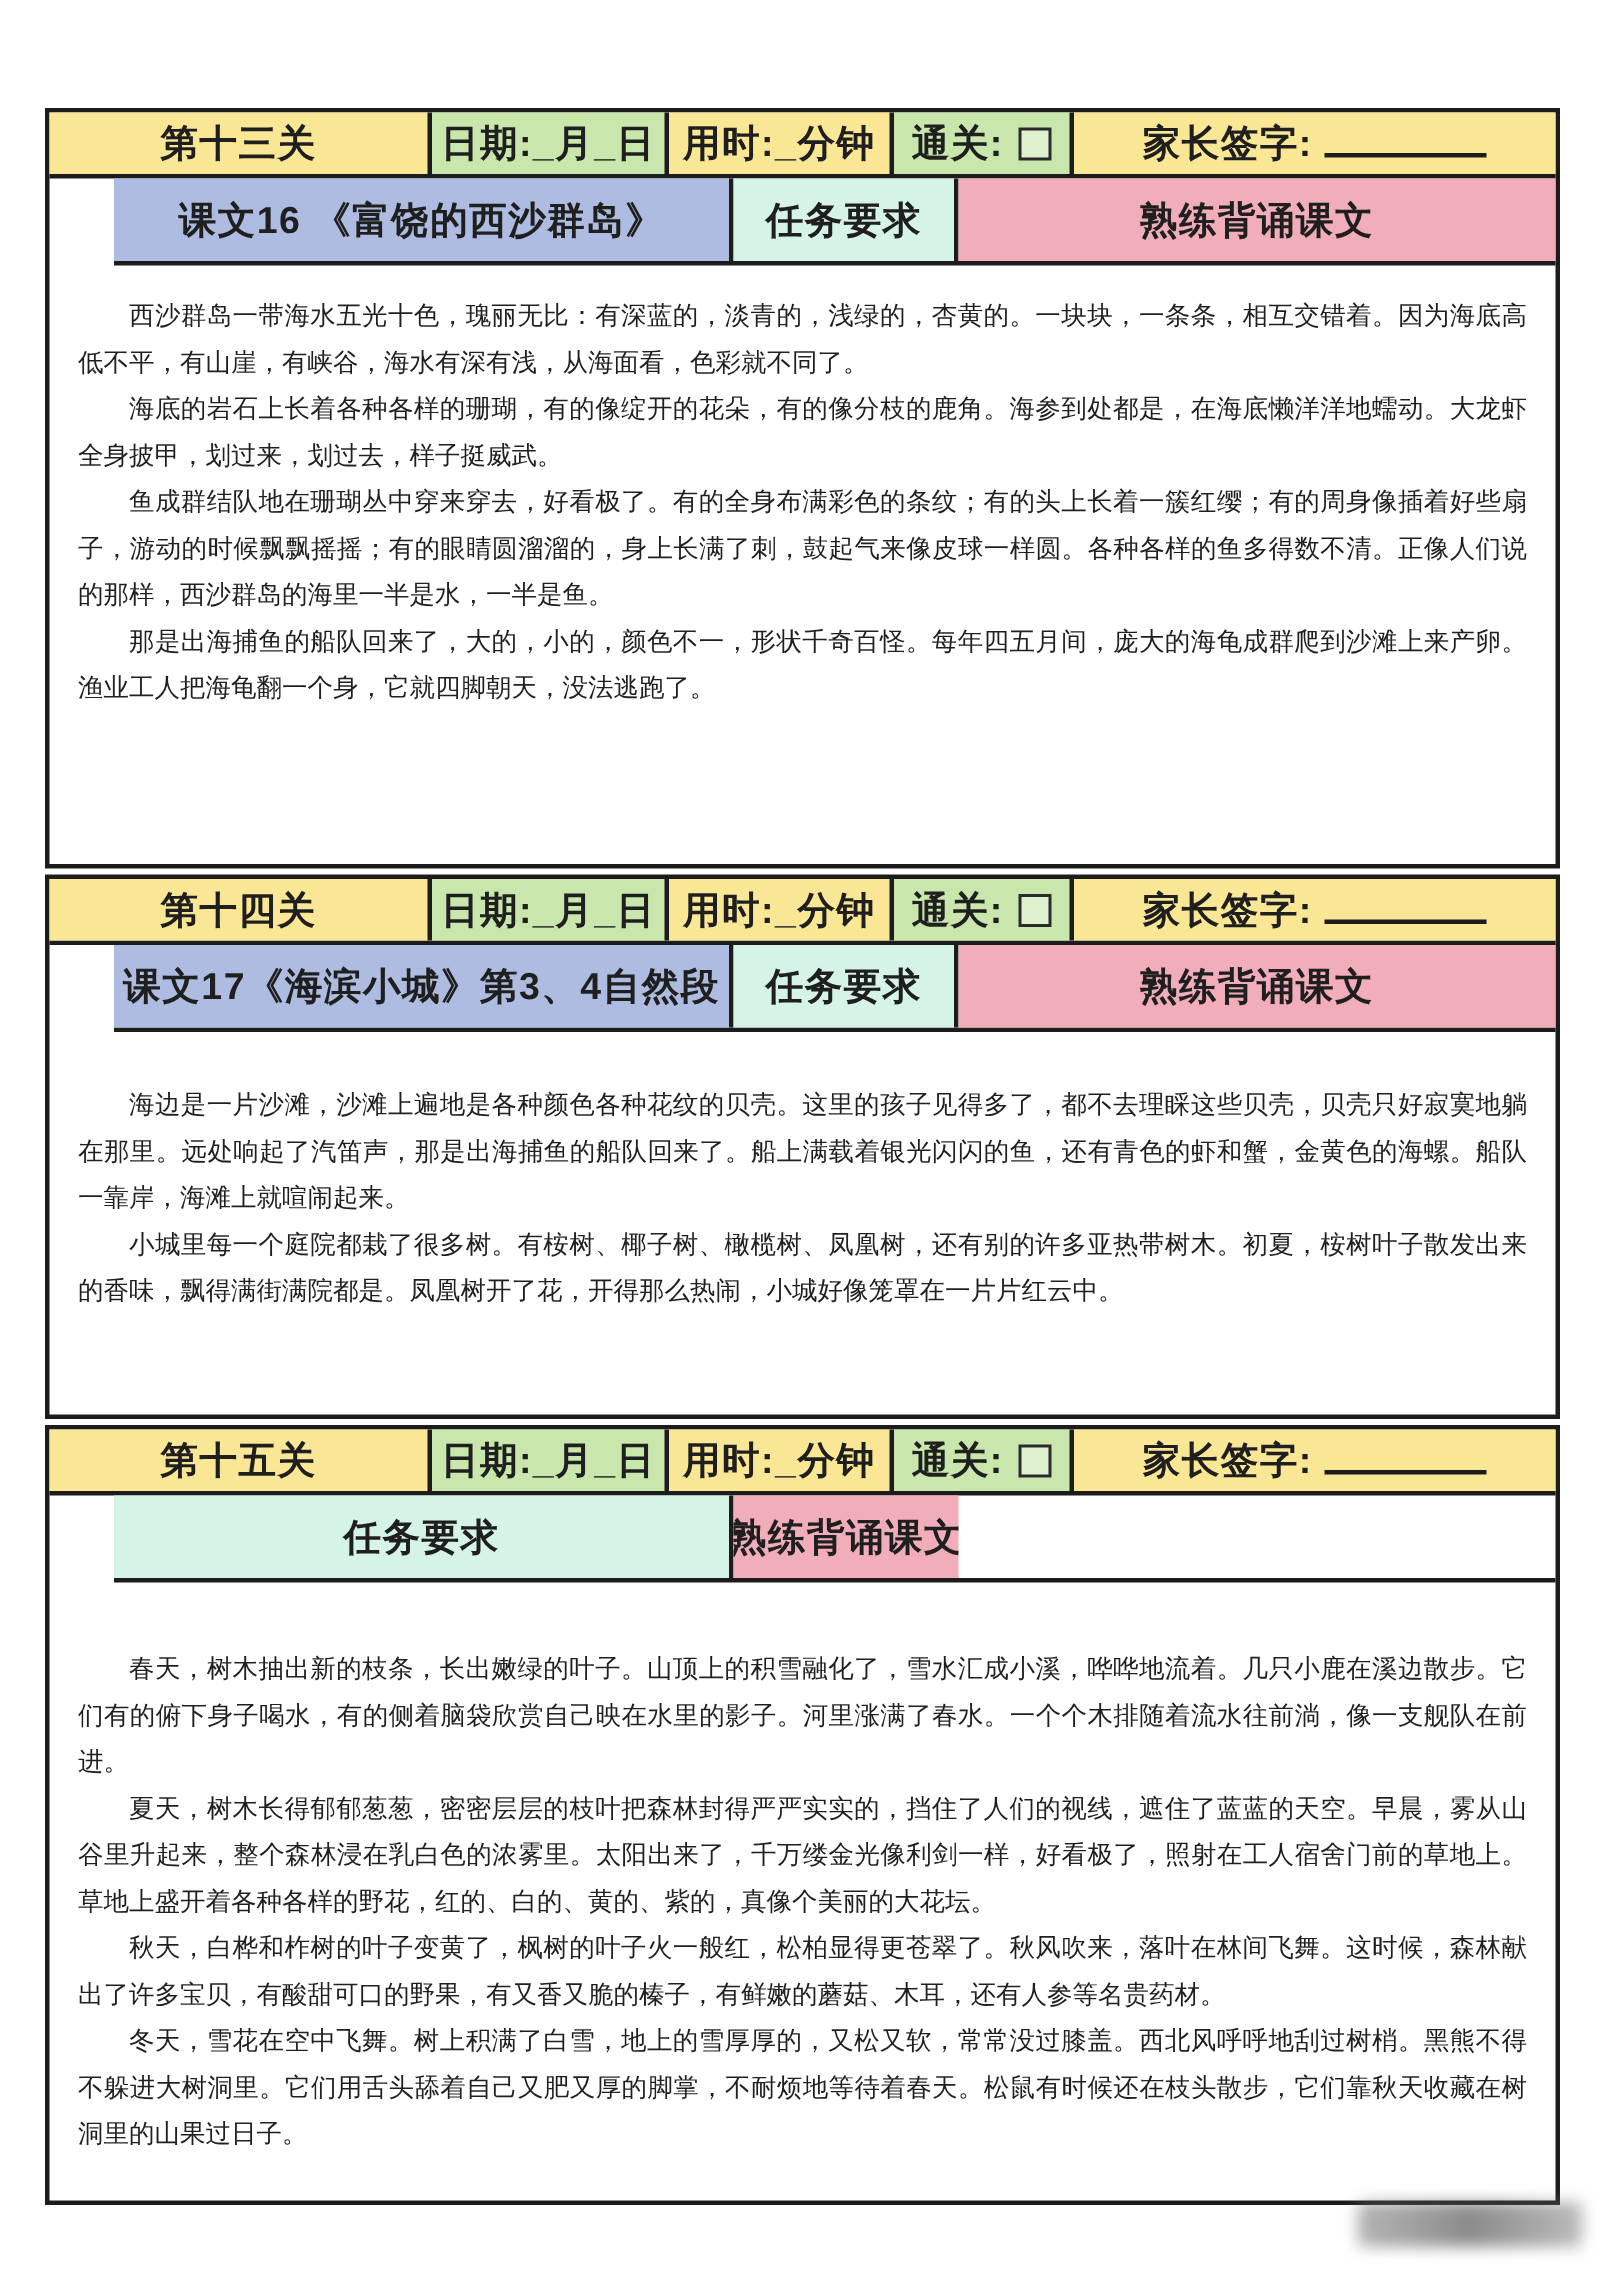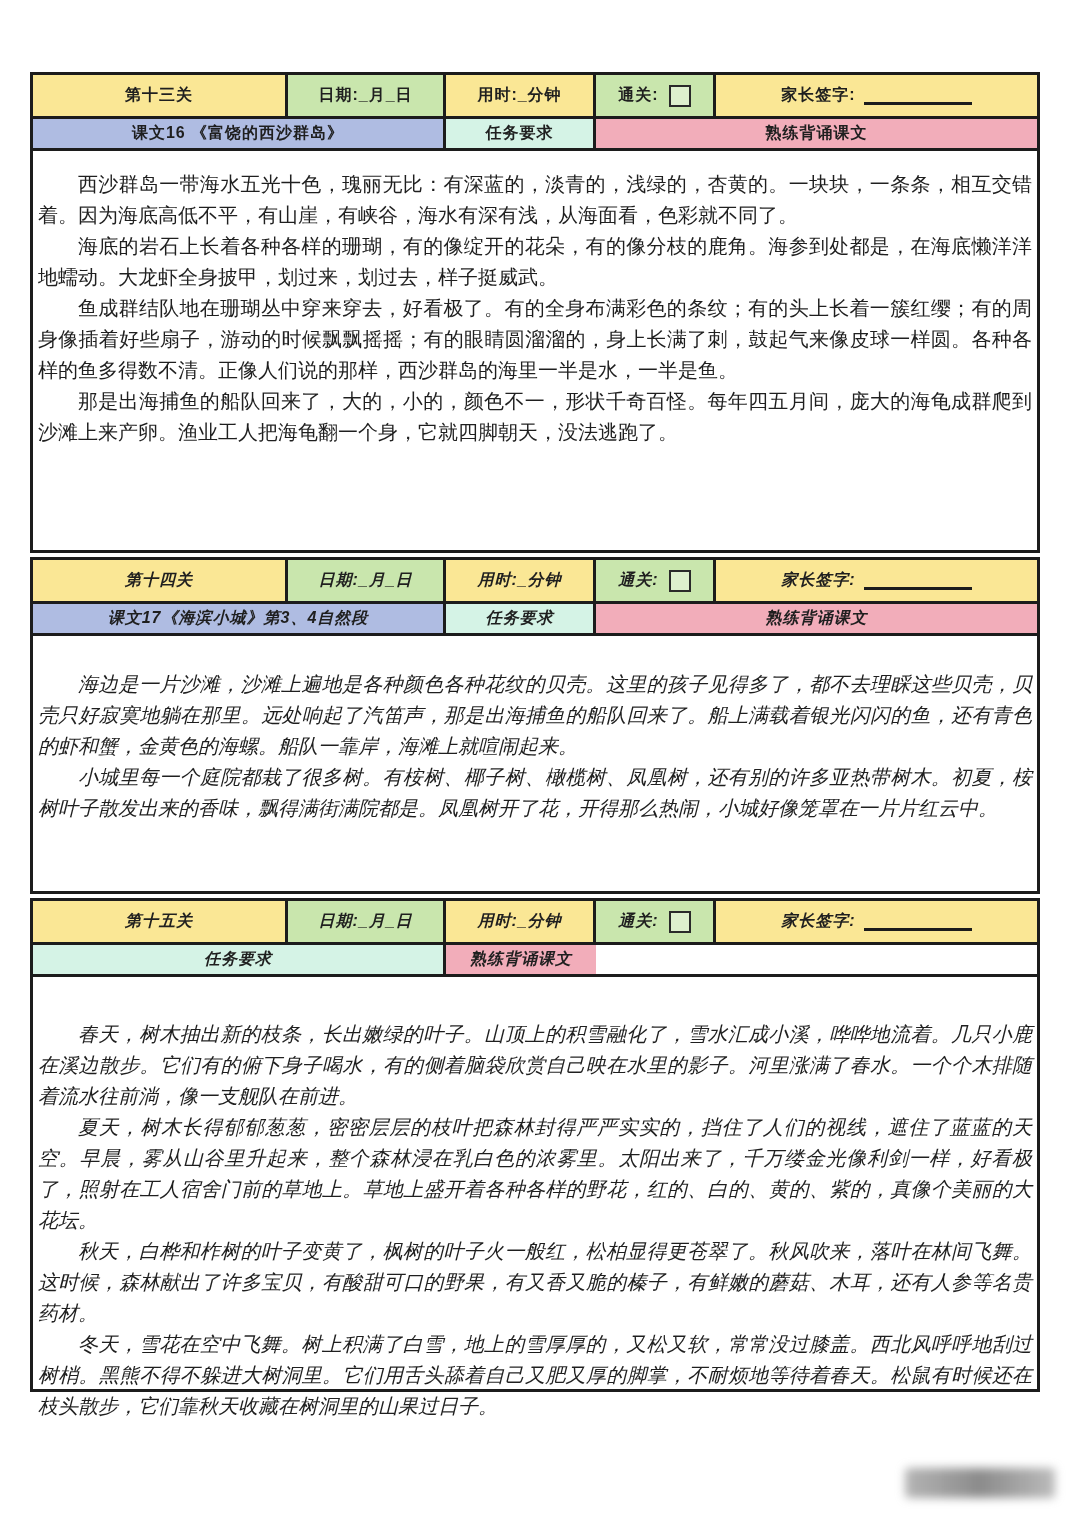--- a/index.html
+++ b/index.html
@@ -12,37 +12,38 @@
   .sheet {
     position: absolute;
     left: 30px;
     top: 72px;
     width: 1010px;
   }
   .sec {
     border: 3px solid #1c1c1c;
     background: #ffffff;
   }
-  .sec + .sec { margin-top: 4px; font-style: italic; }
+  .sec + .sec { margin-top: 4px; }
   .row { display: grid; border-bottom: 3px solid #1c1c1c; }
   .row.head {
     grid-template-columns: 255px 158px 150px 120px 1fr;
     height: 44px;
   }
   .row.sub {
     grid-template-columns: 413px 150px 1fr;
-    height: 32px;
+    height: 58px;
+    margin-left: 43px;
   }
   .cell {
     display: flex;
     align-items: center;
     justify-content: center;
     border-right: 3px solid #1c1c1c;
     font-weight: bold;
-    font-size: 16px;
+    font-size: 25px;
     letter-spacing: 1px;
     white-space: nowrap;
     overflow: hidden;
   }
   .cell:last-child { border-right: none; }
   .yellow { background: var(--yellow, #fae795); }
   .green  { background: var(--green,  #c9e6ad); }
   .blue   { background: var(--blue,   #afbce2); }
   .mint   { background: var(--mint,   #d5f3e6); }
   .pink   { background: var(--pink,   #f2adba); }
@@ -55,22 +56,22 @@
     margin-left: 10px;
   }
   .sig-line {
     display: inline-block;
     width: 108px;
     height: 18px;
     border-bottom: 3px solid #1c1c1c;
     margin-left: 8px;
   }
   .body {
-    padding: 0 5px;
-    font-size: 20px;
+    padding: 0 19px;
+    font-size: 17px;
     line-height: 31px;
     text-align: justify;
     letter-spacing: 0px;
   }
   .body p { text-indent: 2em; }
   .sec-13 .body { height: 399px; padding-top: 18px; }
   .sec-14 .body { height: 237px; padding-top: 15px; margin-top: 18px; }
   .sec-15 .body { height: 412px; padding-top: 42px; }
   .watermark {
     position: absolute;

